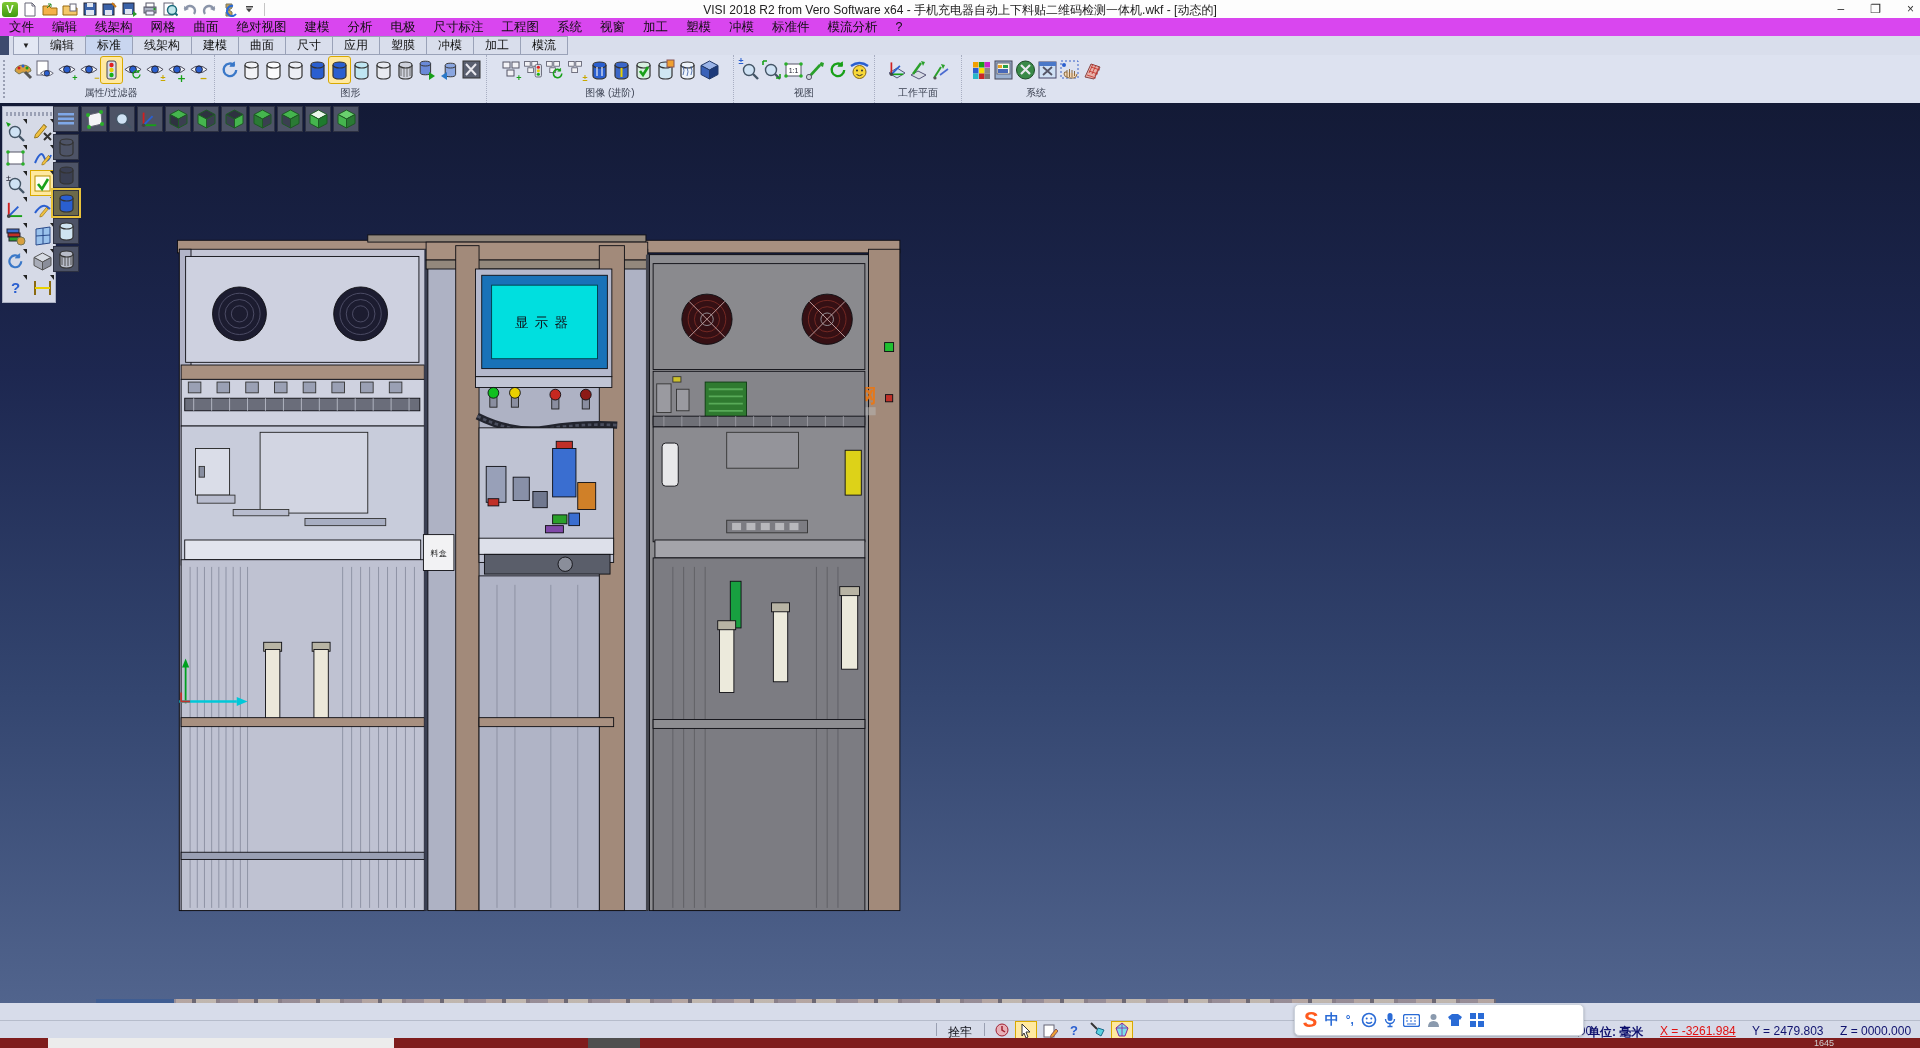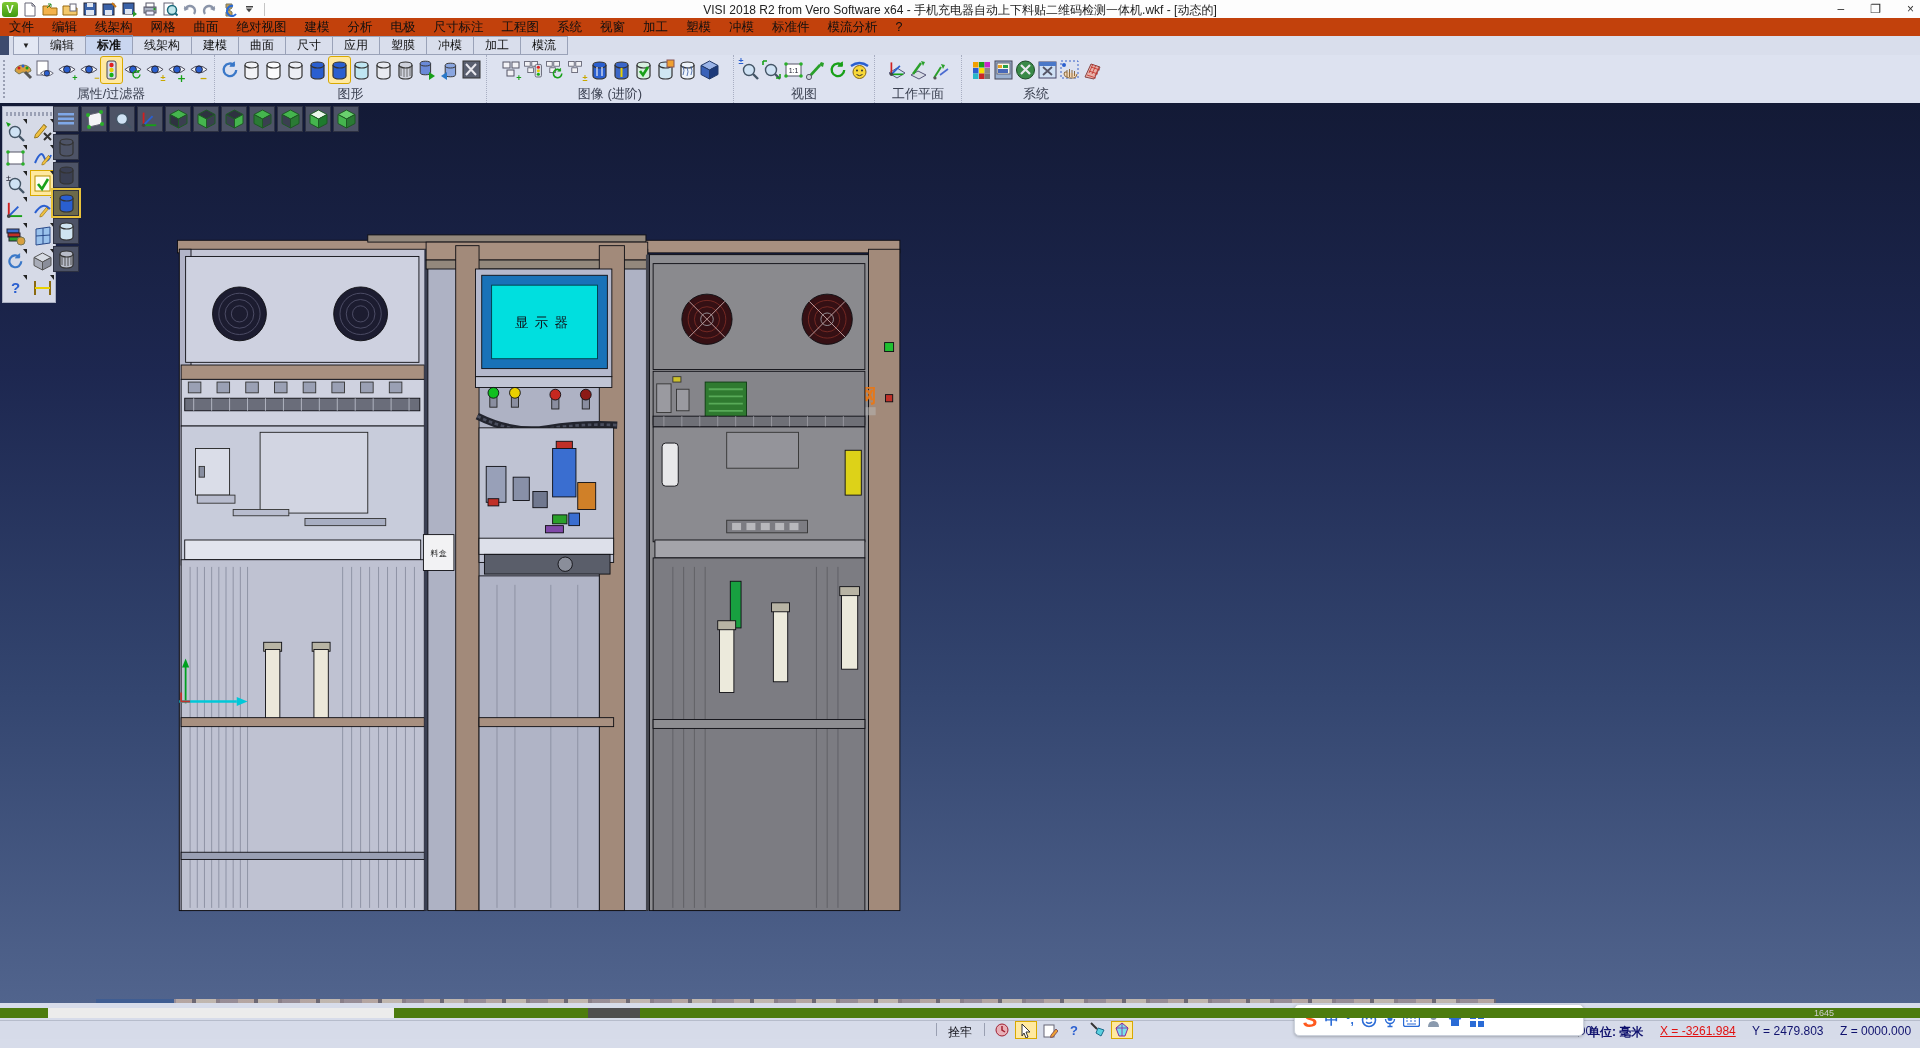--- a/index.html
+++ b/index.html
@@ -10,34 +10,34 @@
   .titlebar{position:absolute;left:0;top:0;width:1920px;height:18px;background:#fdfdfd;border-bottom:1px solid #d5d5d5;}
   .qat{position:absolute;left:2px;top:1px;height:16px;display:flex;align-items:center;gap:3px;}
   .qicon{width:17px;height:15px;display:inline-flex;align-items:center;justify-content:center;}
   .qicon svg{display:block;}
   .vlogo{width:16px;height:15px;background:linear-gradient(#7ec832,#3f9a12);border-radius:3px;color:#fff;
          font-weight:bold;font-size:11px;display:flex;align-items:center;justify-content:center;}
   .title-text{position:absolute;left:0;right:0;top:2px;text-align:center;font-size:12px;color:#222;}
   .wincontrols{position:absolute;right:6px;top:0;height:18px;display:flex;gap:26px;align-items:center;font-size:12px;color:#333;}
   .wincontrols span{cursor:default;}
   
-  .menubar{position:absolute;left:0;top:18px;width:1920px;height:18px;background:#c2410c;display:flex;align-items:center;}
+  .menubar{position:absolute;left:0;top:18px;width:1920px;height:18px;background:#d946ef;display:flex;align-items:center;}
   .menu-item{padding:0 9px;font-size:12.5px;color:#101010;}
   
   .tabrow{position:absolute;left:0;top:36px;width:1920px;height:19px;background:#d9deec;display:flex;align-items:flex-end;}
   .tab-corner{width:9px;height:19px;background:#3d4b6e;}
   .tab-dd{width:24px;height:17px;border:1px solid #9aa2b8;background:#e3e8f4;display:flex;align-items:center;justify-content:center;font-size:8px;color:#222;margin-left:4px;}
   .tab{height:17px;padding:0 11px;border:1px solid #9aa2b8;border-left:none;background:#d9deec;display:flex;align-items:center;font-size:12px;}
-  .tab.active{background:#c9d6f0;font-weight:bold;border-top:2px solid #7c88a6;}
+  .tab.active{background:#c9d6f0;font-weight:normal;border-top:2px solid #7c88a6;}
   
   .ribbon{position:absolute;left:0;top:55px;width:1920px;height:48px;background:#dde2f0;border-bottom:1px solid #aeb4c6;display:flex;}
   .grip{width:6px;height:40px;margin:3px 1px;background:repeating-linear-gradient(#9aa0b4 0 2px,transparent 2px 4px);background-size:2px 4px;background-repeat:repeat-y;background-position:center;}
   .rgroup{display:flex;flex-direction:column;align-items:center;border-right:1px dotted #a8aec2;padding:0 4px;}
   .ricons{height:30px;display:flex;align-items:center;gap:1px;}
-  .rlabel{font-size:13px;color:#3c4252;margin-top:1px;}
+  .rlabel{font-size:10px;color:#3c4252;margin-top:1px;}
   .ic{width:21px;height:26px;display:inline-flex;align-items:center;justify-content:center;position:relative;border-radius:2px;}
   .ic svg{display:block;}
   .ic.hl{background:#ffe9a0;outline:1px solid #d9a900;}
   .badge{position:absolute;right:0;bottom:0;font-size:9px;font-weight:bold;line-height:9px;}
   .b-green{color:#18a018;} .b-yel{color:#c8a800;} .b-blue{color:#2a5fd0;}
   
   .viewport{position:absolute;left:0;top:103px;width:1920px;height:900px;
             background:linear-gradient(#131a36 0%,#1d2750 30%,#33456f 65%,#51648d 100%);}
   .machine-svg{position:absolute;left:0;top:0;}
   
@@ -69,21 +69,21 @@
   .red{color:#e01212;text-decoration:underline;} .navy{color:#10126e;}
   
   .ime{position:absolute;left:1294px;top:1004px;width:272px;height:30px;background:#fff;border:1px solid #ccd2dc;border-radius:5px;
        box-shadow:0 1px 3px rgba(0,0,0,.25);display:flex;align-items:center;gap:7px;padding:0 8px;}
   .ime-s{font-size:22px;font-weight:800;font-style:italic;color:#ff5a1e;line-height:22px;}
   .ime-b{color:#2a6bd6;font-weight:bold;font-size:14px;}
   .ime svg{display:block;}
   .ime-grid{display:grid;grid-template-columns:6px 6px;grid-gap:2px;}
   .ime-grid span{width:6px;height:6px;background:#2a6bd6;display:block;}
   
-  .taskbar{position:absolute;left:0;top:1008px;width:1920px;height:10px;background:#4d7c0f;overflow:hidden;}
+  .taskbar{position:absolute;left:0;top:1038px;width:1920px;height:10px;background:#7f1d1d;overflow:hidden;}
   .tb-white{position:absolute;left:48px;top:0;width:346px;height:10px;background:#ececec;}
   .tb-gray{position:absolute;left:588px;top:0;width:52px;height:10px;background:#4f4f4f;}
   .tb-clock{position:absolute;left:1814px;top:1px;color:#cfcfcf;font-size:9px;line-height:9px;}
 </style>
 </head>
 <body>
 
 <div id="root">
 
   <div class="titlebar">

